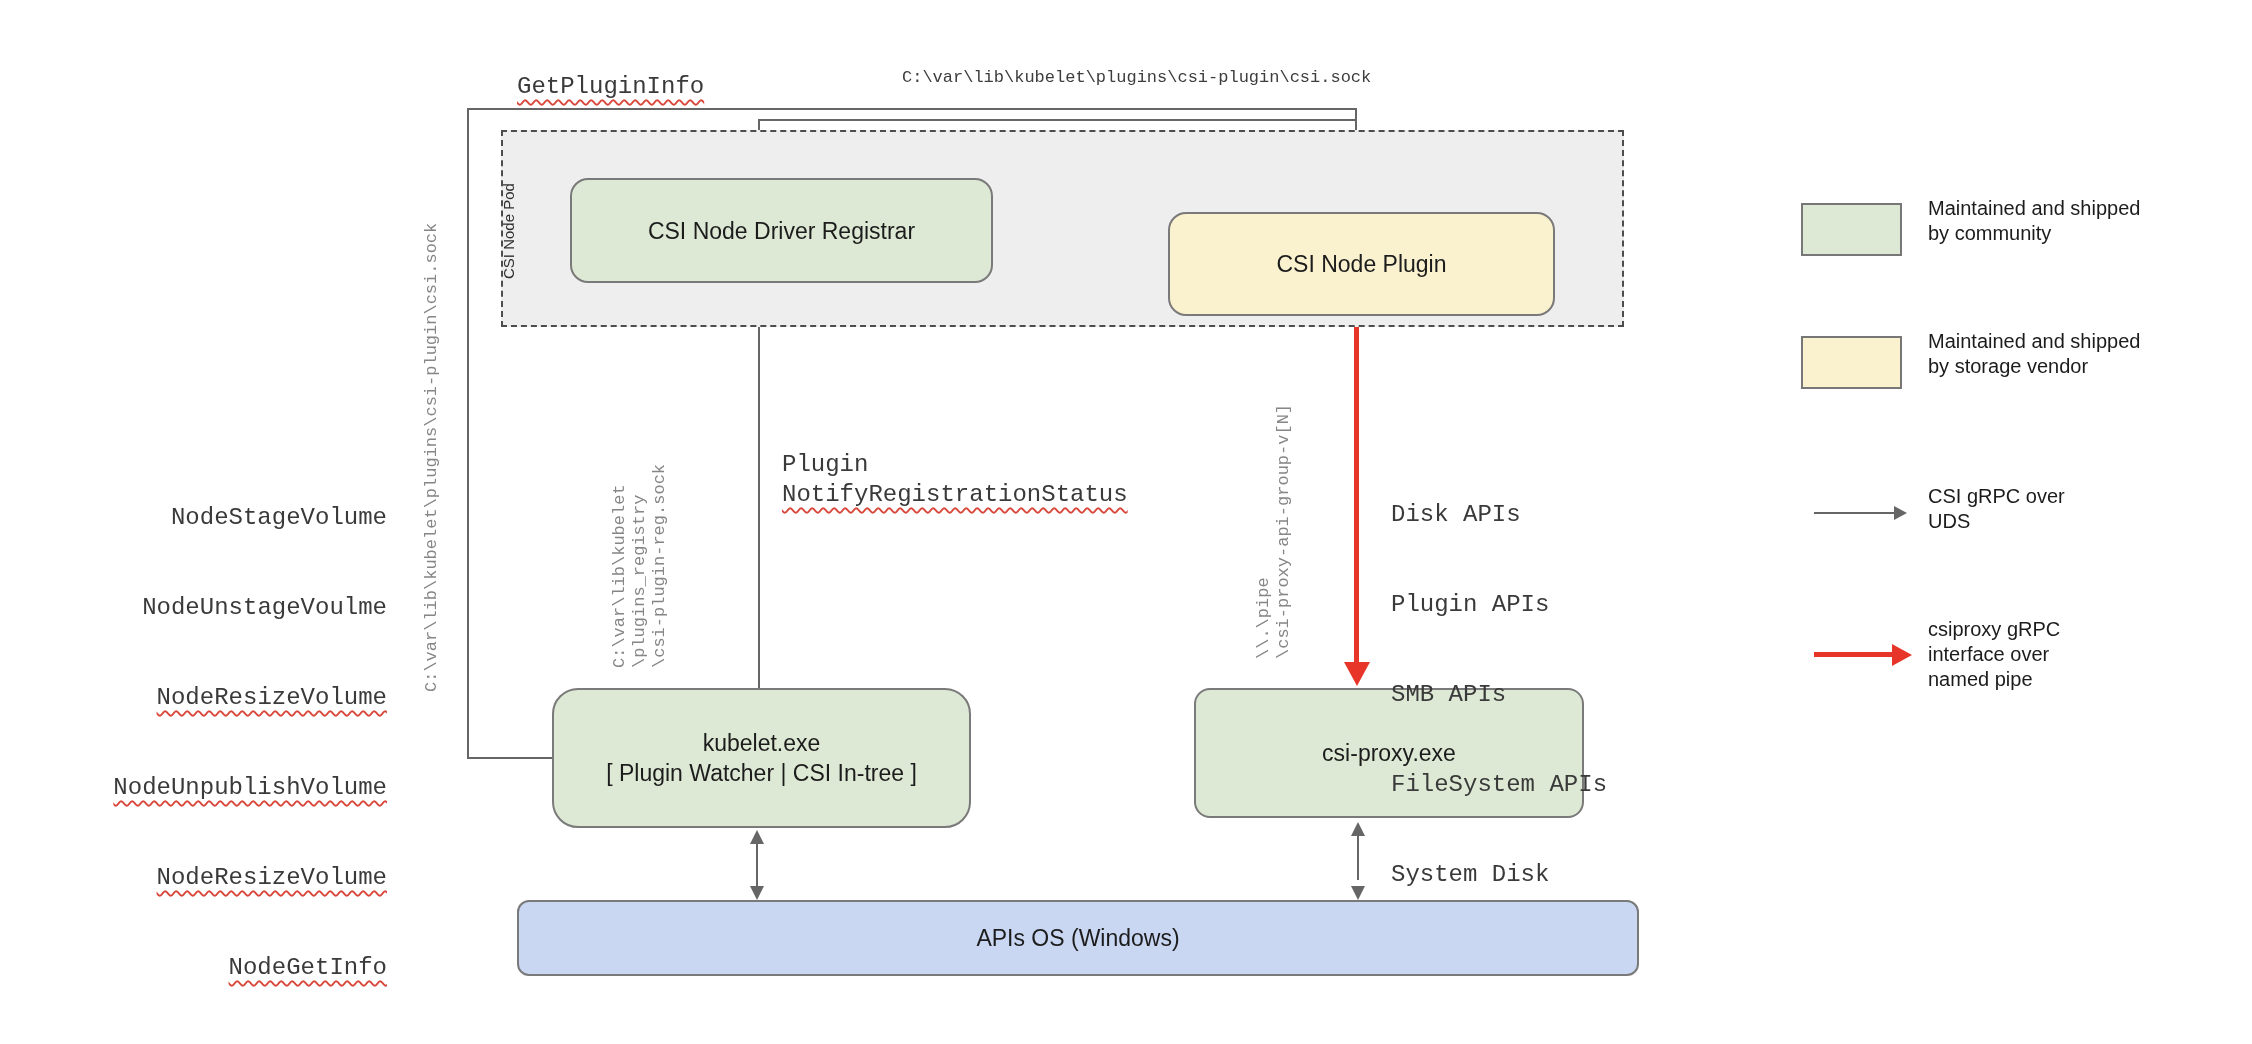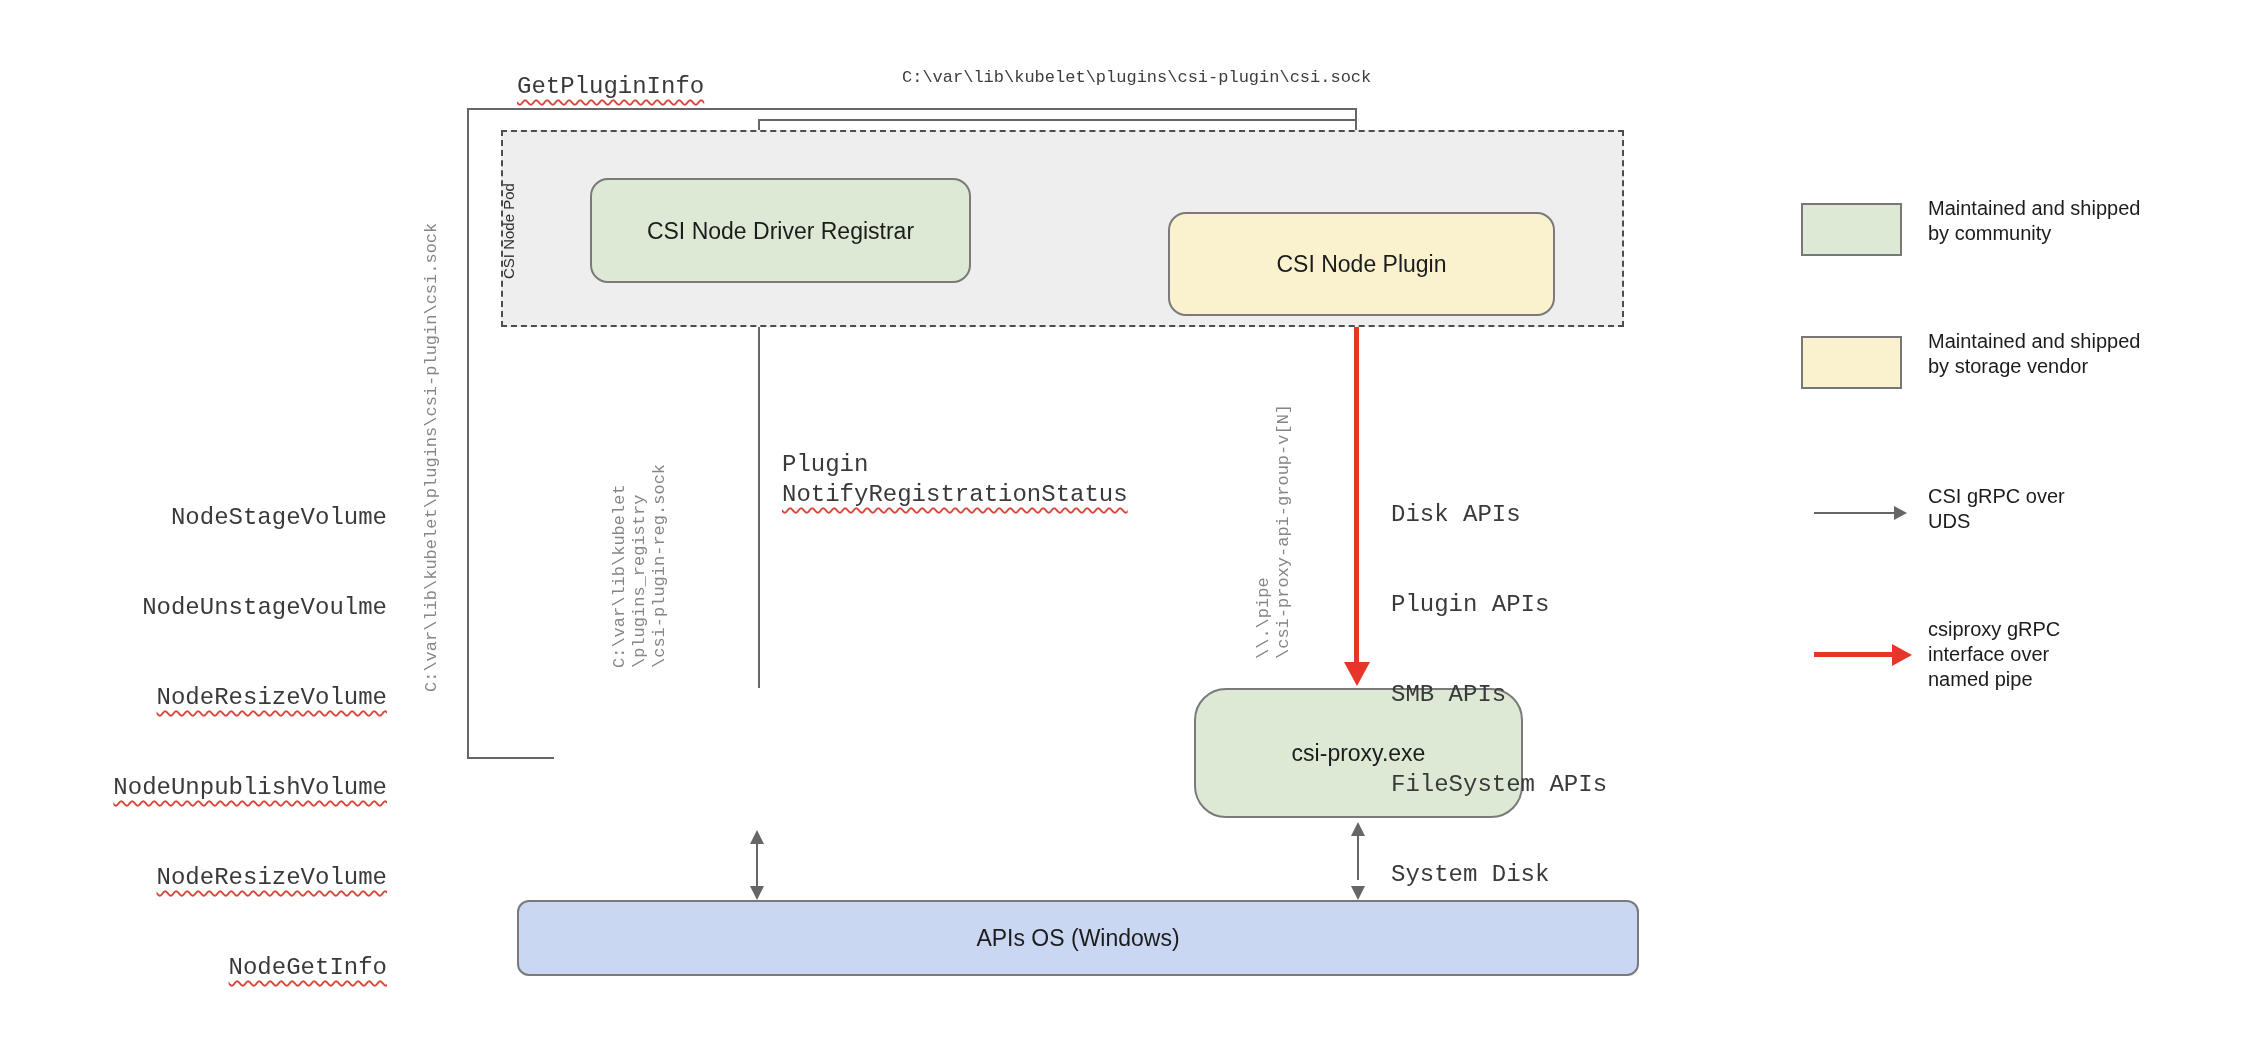--- a/index.html
+++ b/index.html
@@ -8,24 +8,24 @@
 
   
   .box{position:absolute;border:2px solid #7a7a7a;display:flex;align-items:center;
        justify-content:center;text-align:center;color:#1c1c1c;font-size:23px;
        line-height:30px;white-space:pre-line;box-sizing:border-box;}
   .green{background:#dde9d4;}
   .yellow{background:#faf1cf;}
   .blue{background:#c9d7f2;}
   .pod{position:absolute;left:501px;top:130px;width:1123px;height:197px;
        background:#eeeeee;border:2px dashed #4d4d4d;box-sizing:border-box;}
-  .registrar{left:570px;top:178px;width:381px;height:105px;border-radius:18px;margin-left:20px;}
+  .registrar{left:570px;top:178px;width:423px;height:105px;border-radius:18px;}
   .plugin{left:1168px;top:178px;width:387px;height:104px;border-radius:18px;margin-top:34px;}
   .kubelet{left:552px;top:688px;width:419px;height:140px;border-radius:26px;}
-  .csiproxy{left:1194px;top:688px;width:329px;height:130px;border-radius:32px;}
+  .csiproxy{left:1194px;top:688px;width:390px;height:130px;border-radius:16px;}
   .hostos{left:517px;top:900px;width:1122px;height:76px;border-radius:12px;}
 
   
   .ln{position:absolute;background:#666666;}
   .red-ln{position:absolute;background:#e8352a;}
   .tri{position:absolute;width:0;height:0;}
   .tri-down-gray{border-left:9px solid transparent;border-right:9px solid transparent;
                  border-top:17px solid #666666;}
   .tri-up-gray{border-left:8px solid transparent;border-right:8px solid transparent;
                border-bottom:15px solid #666666;}
@@ -84,20 +84,22 @@
 
   <div class="ln" style="left:1357px;top:834px;width:2px;height:46px;"></div>
   <div class="tri tri-up-gray-sm" style="left:1351px;top:822px;"></div>
   <div class="tri tri-down-gray-sm" style="left:1351px;top:886px;"></div>
 
   <div class="pod"></div>
   <div class="podlabel rot" style="left:517px;top:263px;width:96px;">CSI Node Pod</div>
 
   <div class="box green registrar">CSI Node Driver Registrar</div>
   <div class="box yellow plugin">CSI Node Plugin</div>
+  <div class="box green kubelet">kubelet.exe
+[ Plugin Watcher | CSI In-tree ]</div>
   <div class="box green csiproxy">csi-proxy.exe</div>
   <div class="box blue hostos">APIs OS (Windows)</div>
 
   <div class="mono squig" style="left:517px;top:72px;">GetPluginInfo</div>
   <div class="mono mono-sm" style="left:902px;top:68px;color:#3d3d3d;">C:\var\lib\kubelet\plugins\csi-plugin\csi.sock</div>
 
   <div class="mono mono-sm gray-txt rot" style="left:442px;top:672px;width:480px;">C:\var\lib\kubelet\plugins\csi-plugin\csi.sock</div>
   <div class="mono mono-sm gray-txt rot" style="left:670px;top:608px;width:210px;white-space:pre;">C:\var\lib\kubelet
 \plugins_registry
 \csi-plugin-reg.sock</div>

